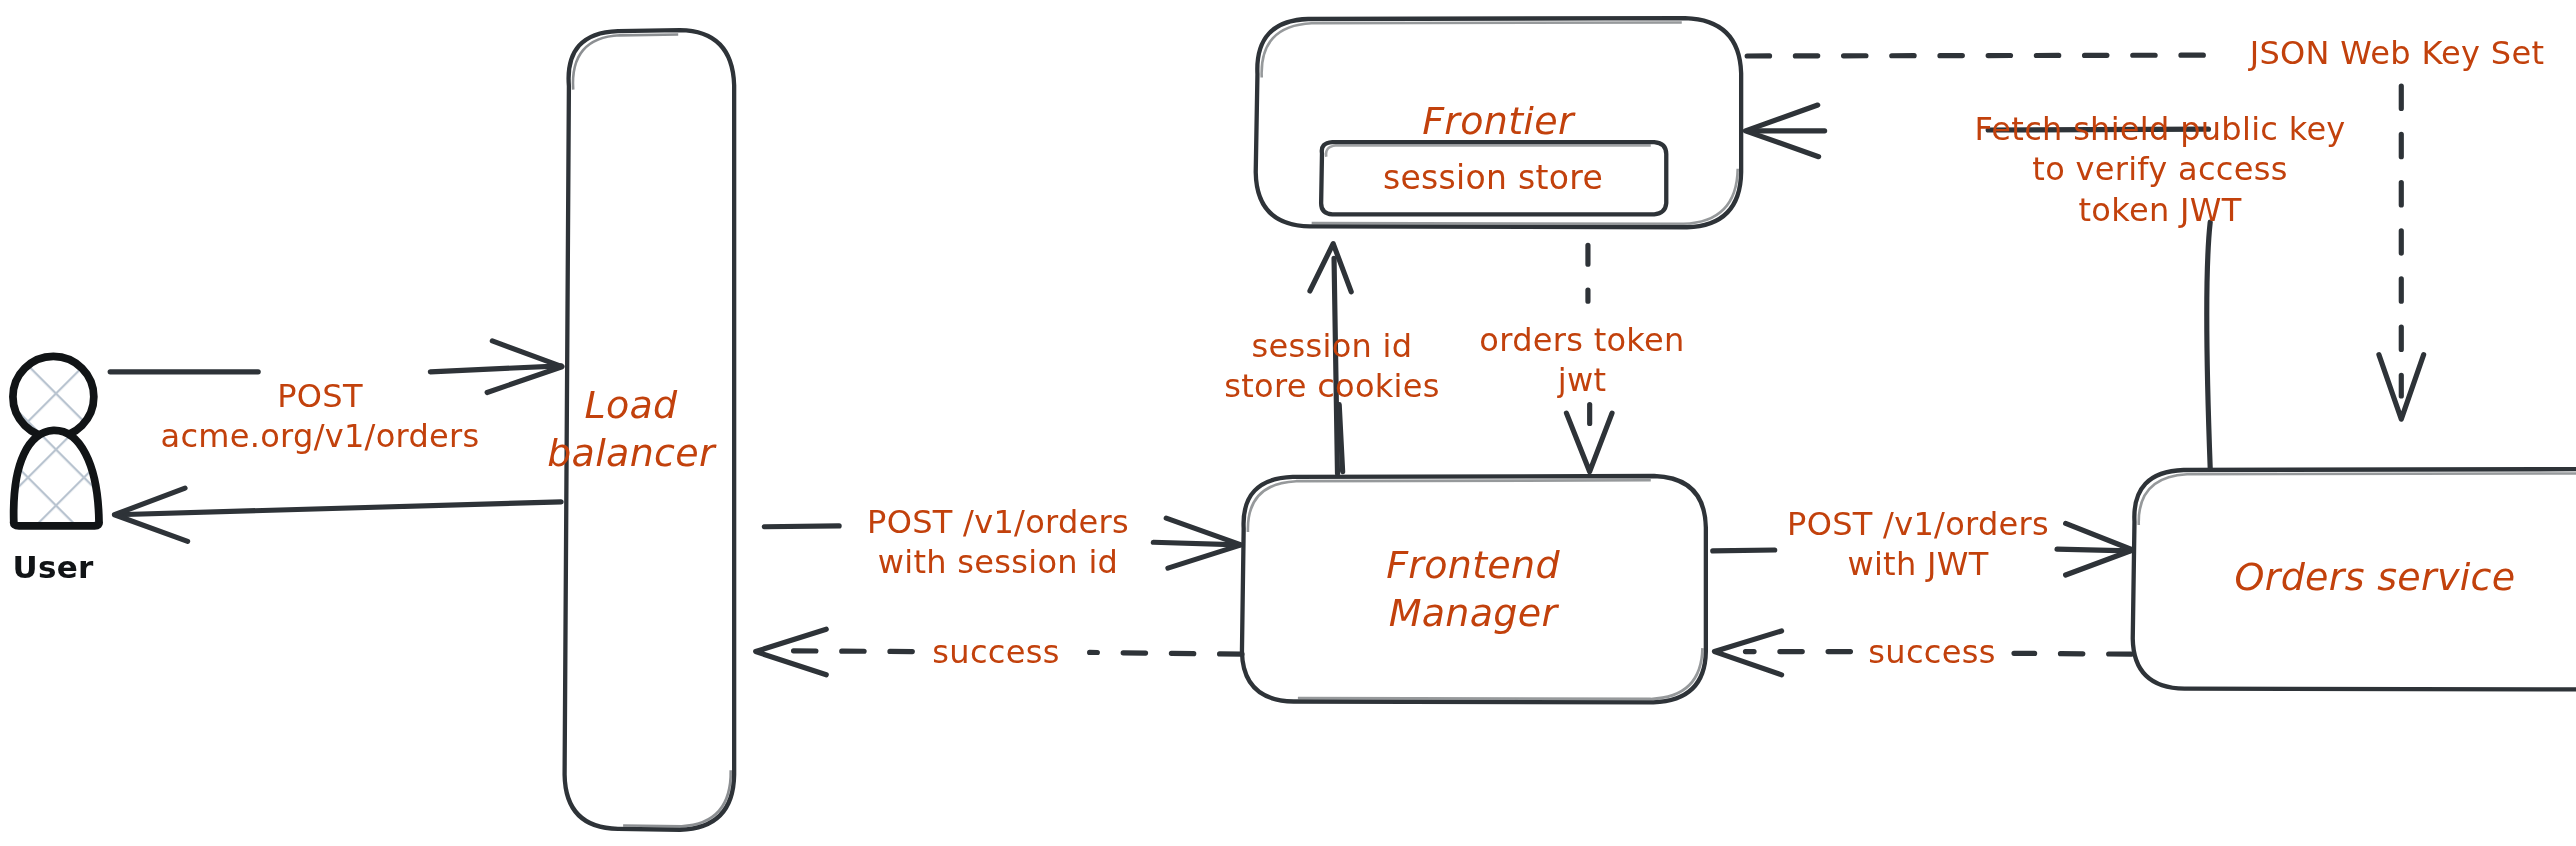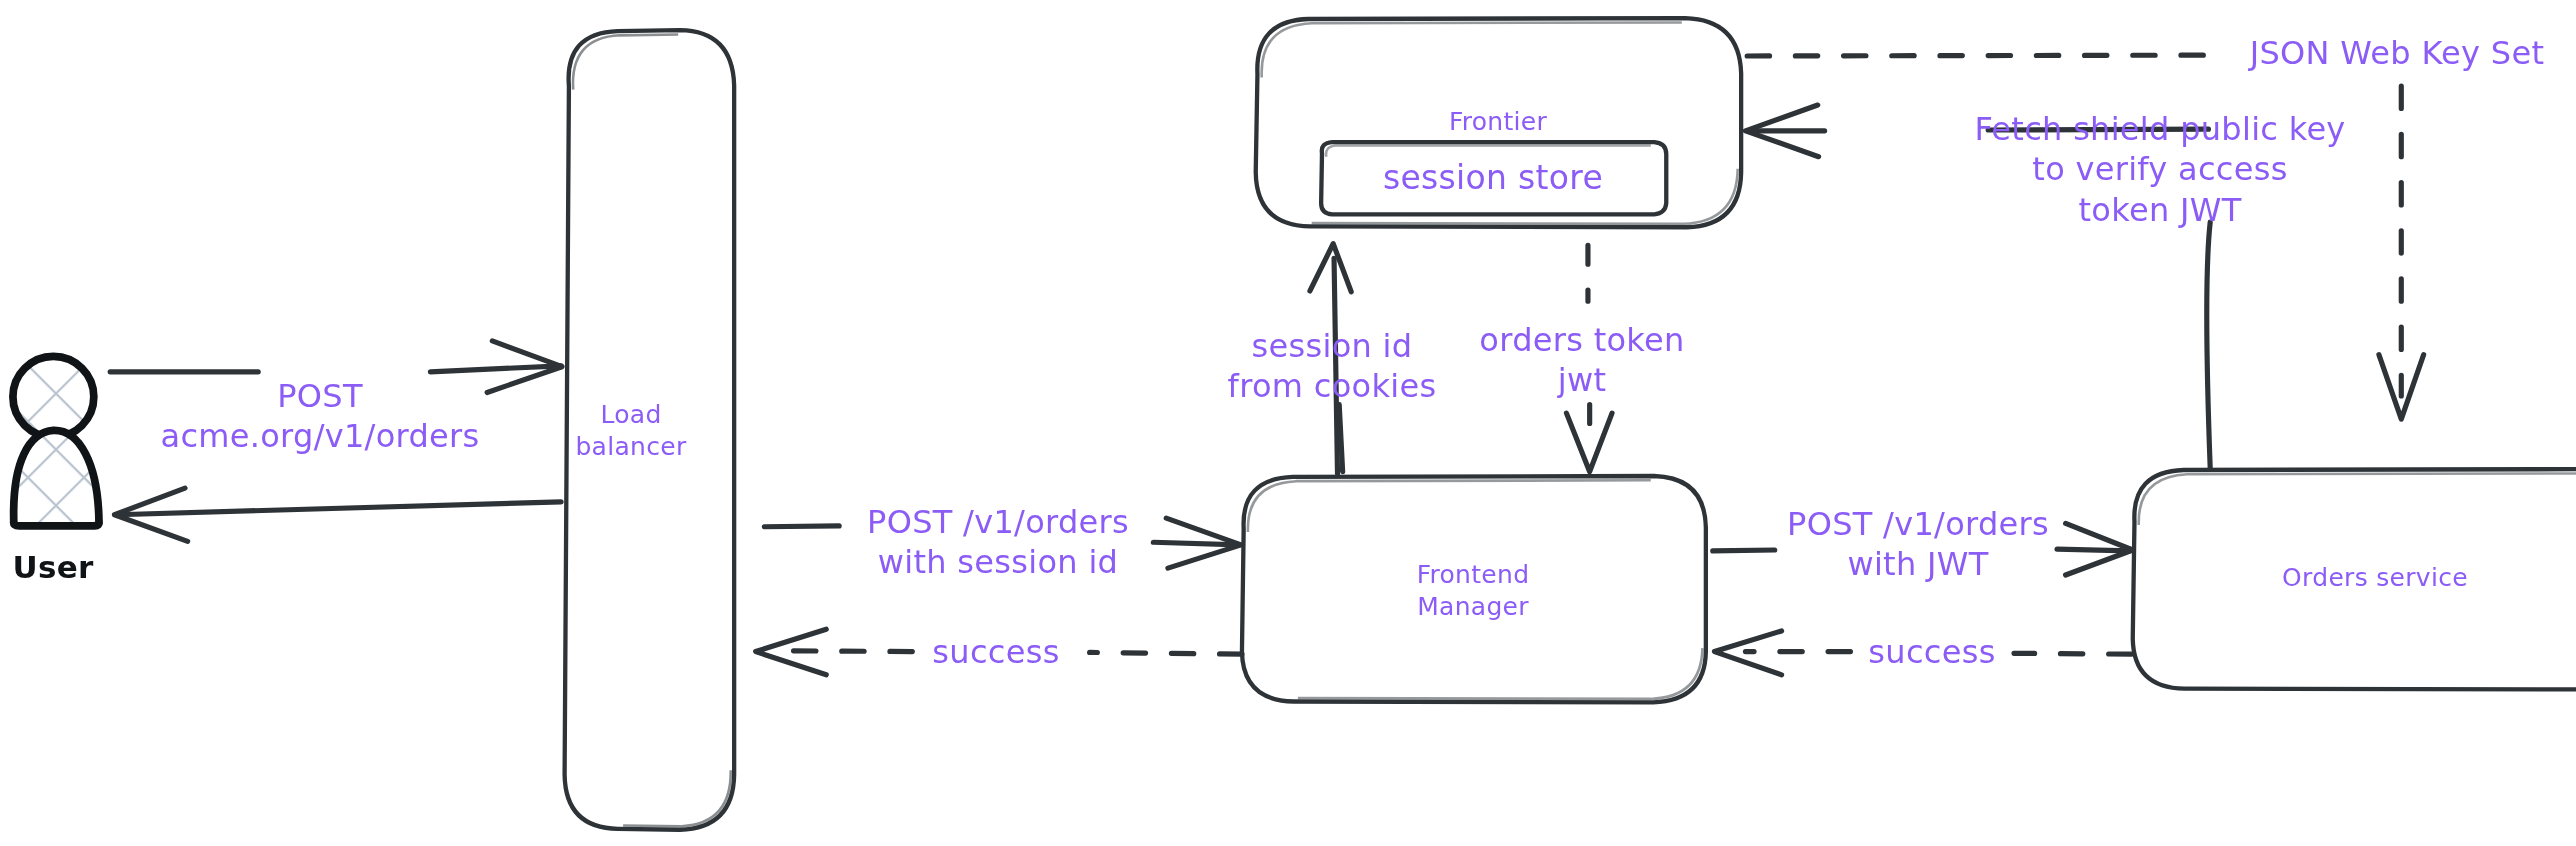--- a/index.html
+++ b/index.html
@@ -5,28 +5,28 @@
 <style>
   html,body{margin:0;padding:0;background:#ffffff;}
   body{
     font-family:"DejaVu Sans", sans-serif;
     width:2576px;height:847px;overflow:hidden;position:relative;
   }
   #canvas{position:absolute;left:0;top:0;width:2576px;height:847px;}
   .lbl{
     position:absolute;
     font-family:"DejaVu Sans", sans-serif;
-    color:#8b5cf6;
+    color:#c2410c;
     white-space:pre;
     line-height:1.26;
     text-align:center;
     letter-spacing:0.3px;
     pointer-events:none;
   }
-  .node-label{font-size:25px;}
+  .node-label{font-size:38px;font-style:italic;}
   .edge-label{font-size:32px;}
   .fig-label{font-size:31px;color:#111416;}
   .inner-label{font-size:33px;}
   .ctr{transform:translate(-50%,-50%);}
 </style>
 </head>
 <body>
 
 <svg id="canvas" viewBox="0 0 2993 984" xmlns="http://www.w3.org/2000/svg">
   <defs>
@@ -147,21 +147,21 @@
 
 <div class="lbl edge-label ctr" style="left:320px;top:372px;margin-top:44px;">POST
 acme.org/v1/orders</div>
 
 <div class="lbl edge-label ctr" style="left:998px;top:542px;">POST /v1/orders
 with session id</div>
 
 <div class="lbl edge-label ctr" style="left:996px;top:652px;">success</div>
 
 <div class="lbl edge-label ctr" style="left:1332px;top:366px;">session id
-from cookies</div>
+store cookies</div>
 
 <div class="lbl edge-label ctr" style="left:1582px;top:360px;">orders token
 jwt</div>
 
 <div class="lbl edge-label ctr" style="left:1918px;top:544px;">POST /v1/orders
 with JWT</div>
 
 <div class="lbl edge-label ctr" style="left:1932px;top:652px;">success</div>
 
 <div class="lbl edge-label ctr" style="left:2160px;top:169px;">Fetch shield public key

